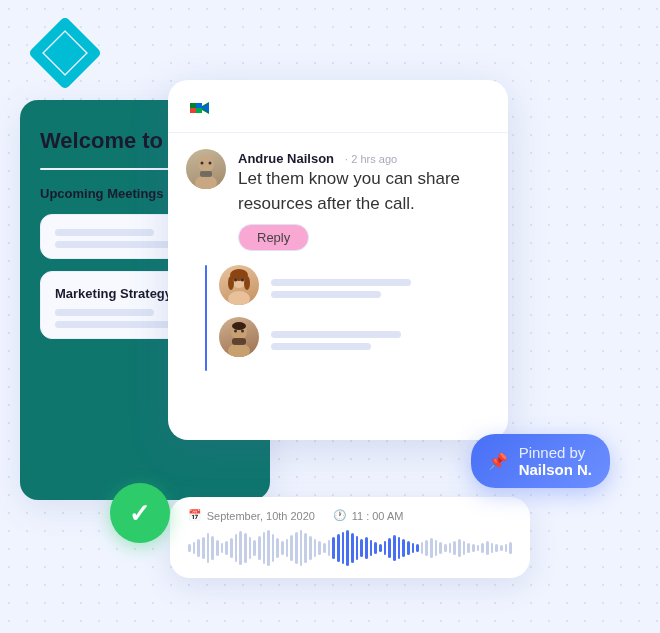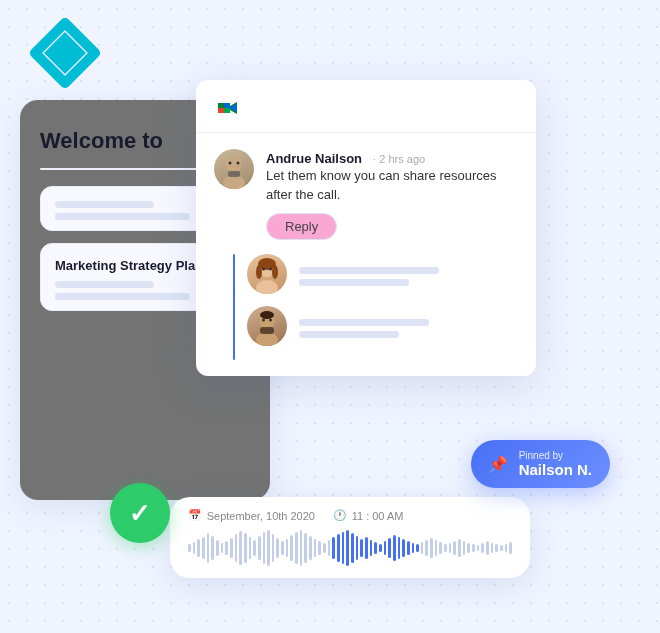--- a/index.html
+++ b/index.html
@@ -32,21 +32,21 @@
       z-index: 1;
     }
 
     
     .left-card {
       position: absolute;
       top: 100px;
       left: 20px;
       width: 250px;
       height: 400px;
-      background: #737373;
+      background: #0f766e;
       border-radius: 18px;
       box-shadow: 0 8px 32px rgba(80,100,160,0.13);
       padding: 28px 20px 20px 20px;
       z-index: 2;
     }
 
     .welcome-title {
       font-size: 22px;
       font-weight: 700;
       color: #1a1a2e;
@@ -112,25 +112,25 @@
 
     .logo-diamond {
       width: 70px;
       height: 70px;
     }
 
     
     .chat-card {
       position: absolute;
       top: 80px;
-      left: 196px;
+      left: 168px;
       width: 340px;
-      height: 296px;
+      height: 360px;
       background: #fff;
-      border-radius: 12px;
+      border-radius: 20px;
       box-shadow: 0 10px 40px rgba(80,100,160,0.18);
       z-index: 5;
       overflow: hidden;
     }
 
     .chat-header {
       padding: 14px 18px 10px 18px;
       border-bottom: 1px solid #edf0fb;
       display: flex;
       align-items: center;
@@ -196,21 +196,21 @@
       color: #1a1a2e;
     }
 
     .message-time {
       font-size: 11px;
       color: #aab;
       margin-left: 6px;
     }
 
     .message-text {
-      font-size: 13px;
+      font-size: 17px;
       color: #333;
       line-height: 1.45;
       margin-bottom: 8px;
     }
 
     .reply-btn {
       background: #f9a8d4;
       border: 1.5px solid #dde3f5;
       border-radius: 20px;
       padding: 5px 18px;
@@ -253,21 +253,21 @@
       z-index: 9;
       box-shadow: 0 6px 22px rgba(72,112,246,0.35);
     }
 
     .pin-icon {
       color: #fff;
       font-size: 16px;
     }
 
     .pinned-text-small {
-      font-size: 10px;
+      font-size: 15px;
       color: rgba(255,255,255,0.85);
       font-weight: 400;
     }
 
     .pinned-text-large {
       font-size: 15px;
       font-weight: 700;
       color: #fff;
     }
 
@@ -358,20 +358,24 @@
 
       <path d="M35 5 L65 35 L35 65 L5 35 Z" fill="none" stroke="#00bcd4" stroke-width="9" stroke-linejoin="round"></path>
       <path d="M35 20 L50 35 L35 50 L20 35 Z" fill="#00bcd4"></path>
     </svg>
   </div>
 
   <div class="left-card">
     <div class="welcome-title">Welcome to</div>
     <div style="height:1.5px;background:#edf0fb;border-radius:2px;margin-bottom:16px;"></div>
 
+    <div class="section-label">
+      <span>Upcoming Meetings</span>
+      <span class="badge">02</span>
+    </div>
 
     <div class="meeting-card">
       <div class="skeleton-lines">
         <div class="skeleton-line short"></div>
         <div class="skeleton-line medium"></div>
       </div>
     </div>
 
     <div class="meeting-card">
       <div class="meeting-title">Marketing Strategy Plan</div>

